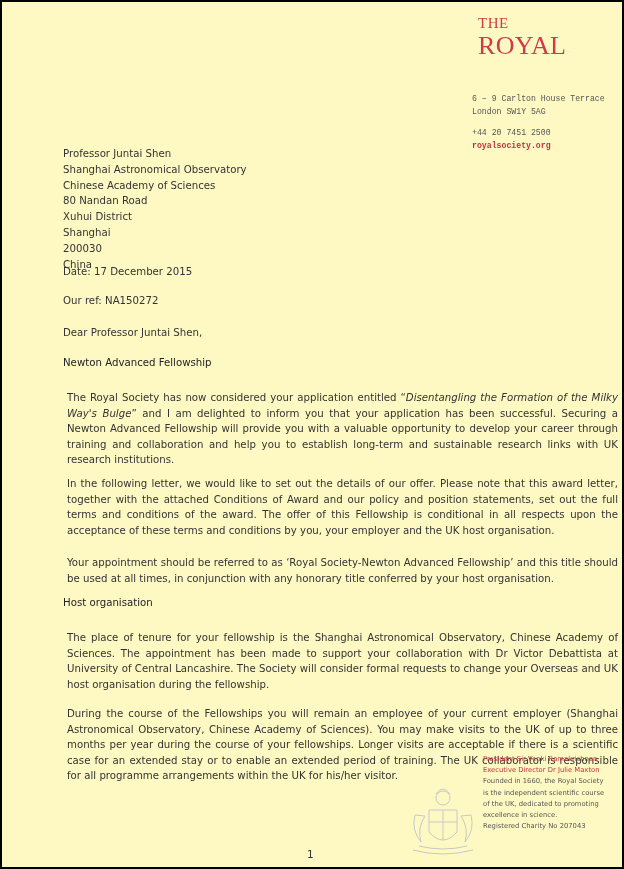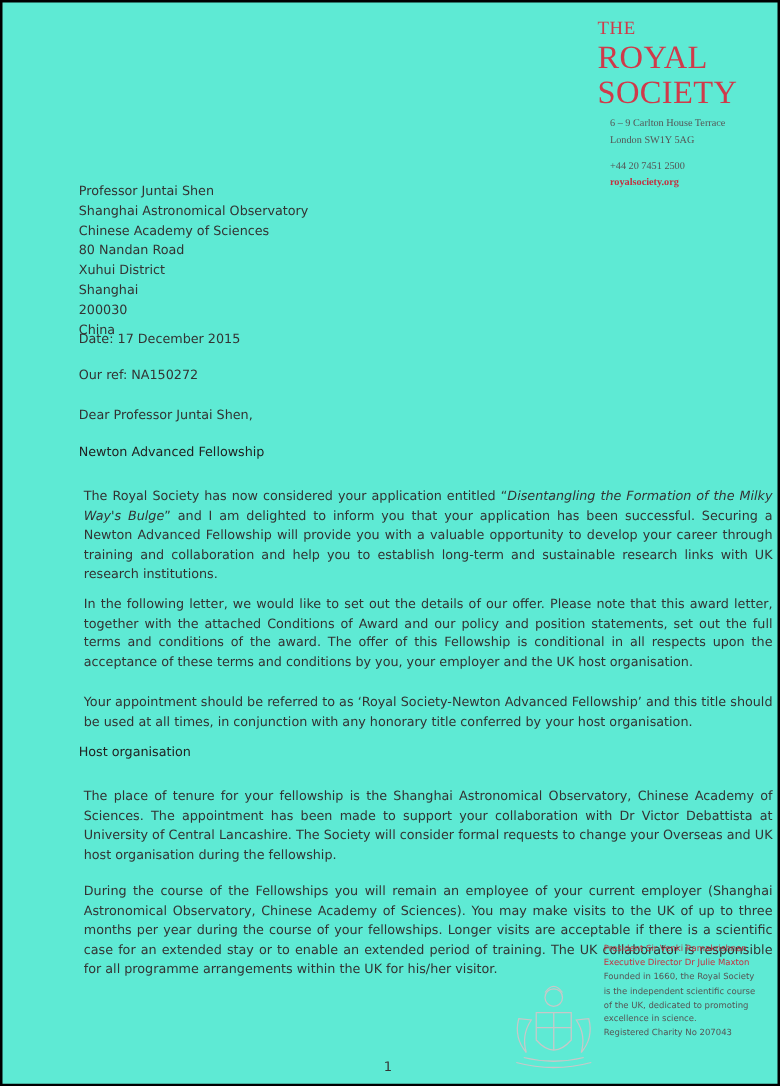--- a/index.html
+++ b/index.html
@@ -1,30 +1,30 @@
 <!DOCTYPE html>
 <html><head>
 <meta charset="utf-8">
 <style>
   html, body { margin: 0; padding: 0; background: #ffffff; }
   body { width: 624px; height: 869px; position: relative; overflow: hidden; }
   .page {
     position: absolute; left: 0; top: 0; width: 620px; height: 865px;
-    border: 2px solid #000; background: #5eead4;
+    border: 2px solid #000; background: #fef9c3;
     font-family: "DejaVu Sans", sans-serif; color: #2b2b2b;
   }
   .logo {
     position: absolute; left: 476px; top: 14px;
     font-family: "Liberation Serif", serif; color: #d03a4a; line-height: 1;
   }
   .logo .the { font-size: 15px; letter-spacing: 0.5px; display: block; }
   .logo .big { font-size: 26px; display: block; letter-spacing: 0.3px; margin-top: 2px; }
   .addr {
-    position: absolute; left: 486px; top: 90px; font-size: 8.2px; line-height: 13px; color: #555;
-    font-family: Liberation Serif, serif;
+    position: absolute; left: 470px; top: 90px; font-size: 8.2px; line-height: 13px; color: #555;
+    font-family: Liberation Mono, monospace;
   }
   .addr .web { color: #c3303f; font-weight: bold; }
   .recipient {
     position: absolute; left: 61px; top: 144px; font-size: 10.2px; line-height: 15.8px; color: #333;
   }
   .line { position: absolute; left: 61px; font-size: 10.2px; color: #333; }
   .heading { font-weight: normal; color: #222; text-align: center; }
   .para {
     position: absolute; left: 61px; width: 551px; font-size: 10.2px; line-height: 15.6px;
     color: #333; text-align: justify; margin: 4px;
@@ -40,21 +40,20 @@
   .pagenum { position: absolute; left: 305px; top: 846px; font-size: 10.5px; color: #333; }
 </style>
 </head>
 <body>
 
 <div class="page">
 
   <div class="logo">
     <span class="the">THE</span>
     <span class="big">ROYAL</span>
-    <span class="big">SOCIETY</span>
   </div>
 
   <div class="addr">
     <div>6 – 9 Carlton House Terrace</div>
     <div>London SW1Y 5AG</div>
     <div style="height:8px"></div>
     <div>+44 20 7451 2500</div>
     <div class="web">royalsociety.org</div>
   </div>
 

